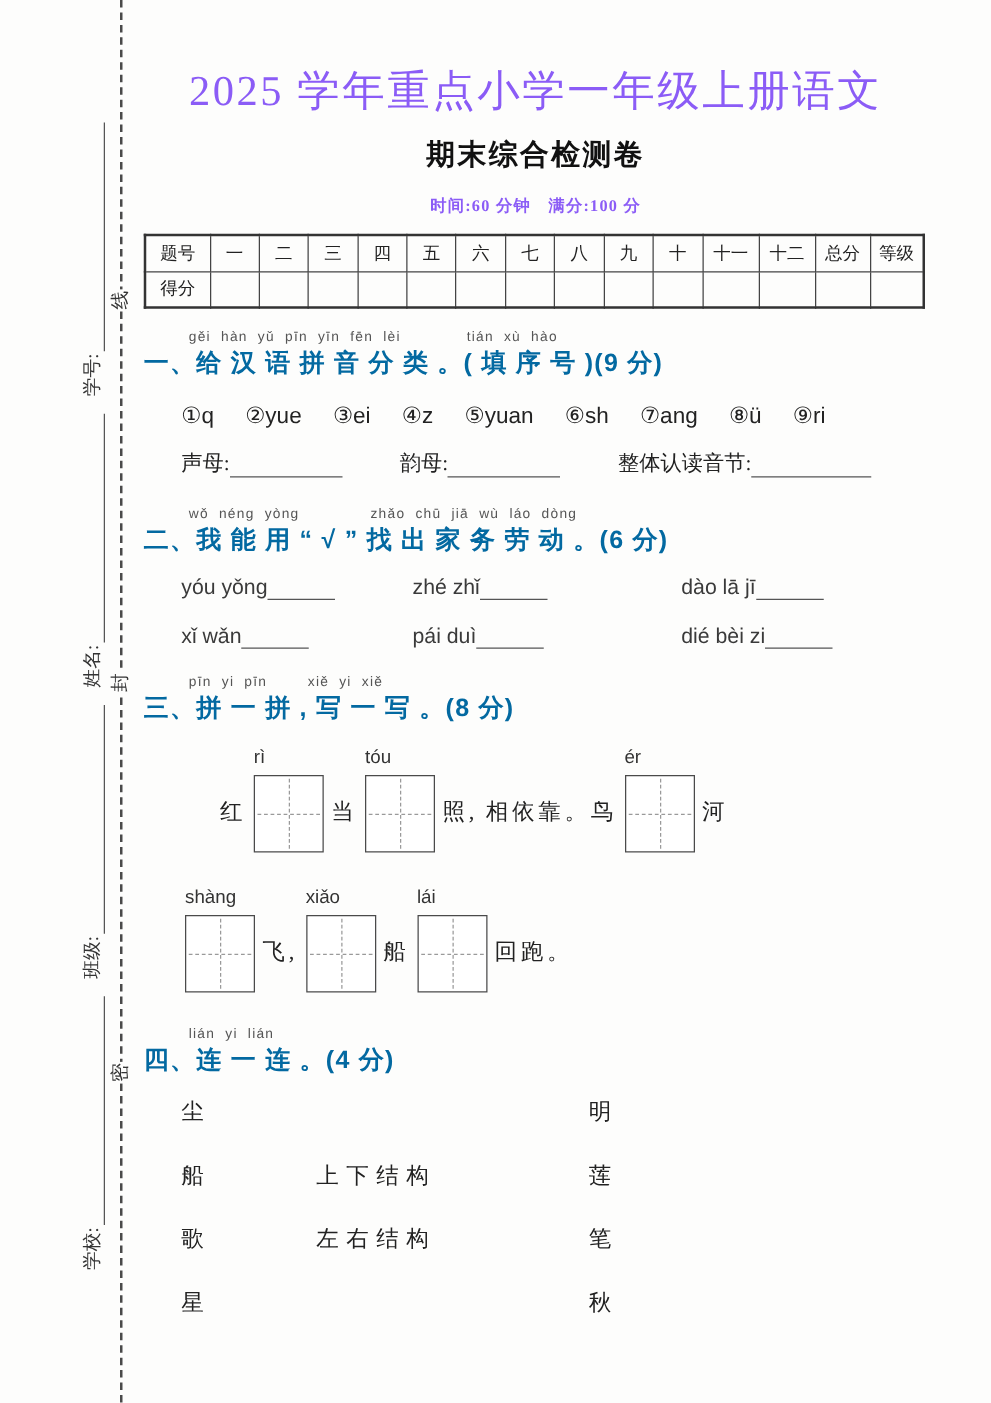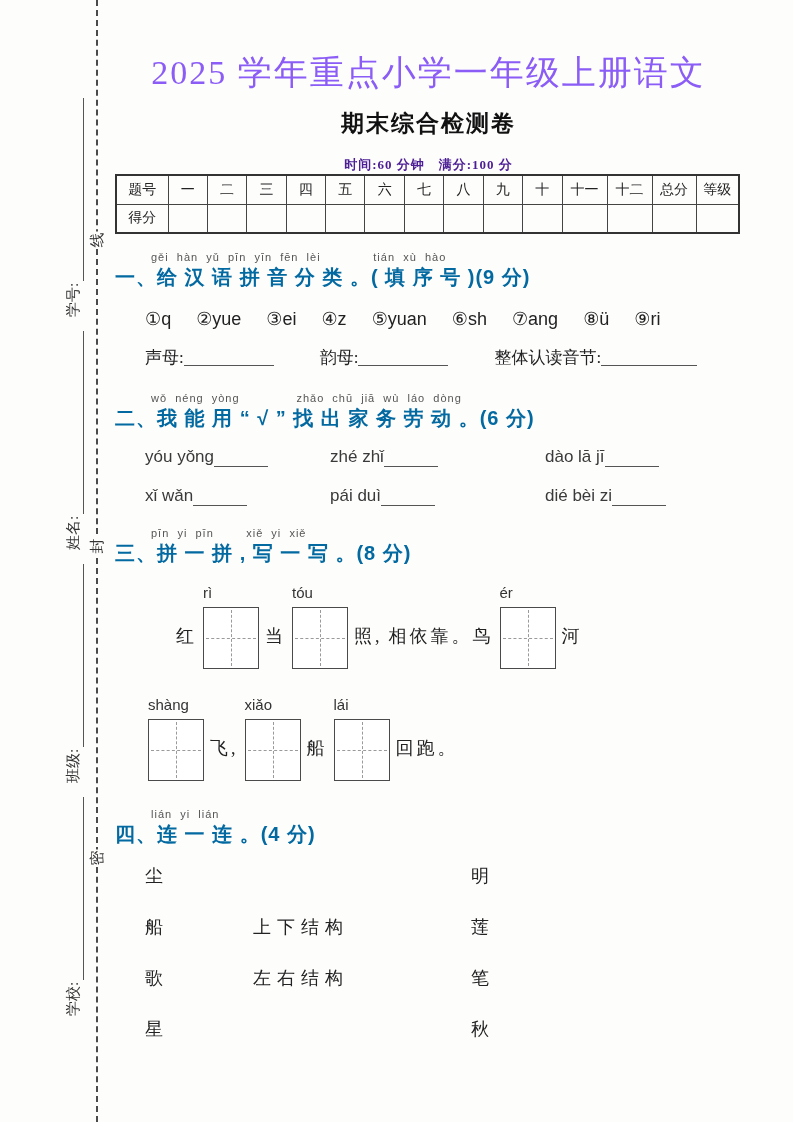--- a/index.html
+++ b/index.html
@@ -49,26 +49,26 @@
     font-size:34px; letter-spacing:2px; color:#8b5cf6;
   }
   .subtitle {
     margin-top:12px; text-align:center;
     font-family:Liberation Mono, monospace; font-weight:bold;
     font-size:23px; letter-spacing:2px; color:#111;
   }
   .meta {
     margin-top:17px; text-align:center;
     font-family:"Liberation Serif", serif; font-weight:bold;
-    font-size:13px; letter-spacing:1px; color:#4c1d95;
+    font-size:13px; letter-spacing:1px; color:#8b5cf6;
   }
 
   
   table.score {
-    width:625px;
+    margin-top:13px; width:625px;
     border-collapse:collapse; table-layout:fixed;
     border:2px solid #333;
   }
   table.score td {
     border:1px solid #444; height:29px;
     text-align:center; vertical-align:middle;
     font-family:"Liberation Serif", serif; font-size:14px; color:#222;
     overflow:hidden;
   }
 
@@ -83,21 +83,21 @@
   }
 
   .options-row {
     display:flex; gap:25px; margin:17px 0 0 30px;
     font-size:18px; color:#222;
   }
   .blanks-row {
     display:flex; gap:46px; margin:16px 0 0 30px;
     font-family:"Liberation Serif", serif; font-size:17px; color:#222;
   }
-  .blank-group { display:flex; }
+  .blank-group { display:flex; align-items:flex-end; }
   .fill-blank { display:inline-block; width:90px; height:20px; border-bottom:1.5px solid #555; }
 
   .s2-grid {
     display:grid; grid-template-columns:185px 215px 1fr;
     row-gap:19px; margin:15px 0 0 30px;
     font-size:17px; color:#3a3a3a;
   }
   .s2-item { display:flex; align-items:flex-end; }
   .s2-item .fill-blank { width:54px; height:19px; }
 

